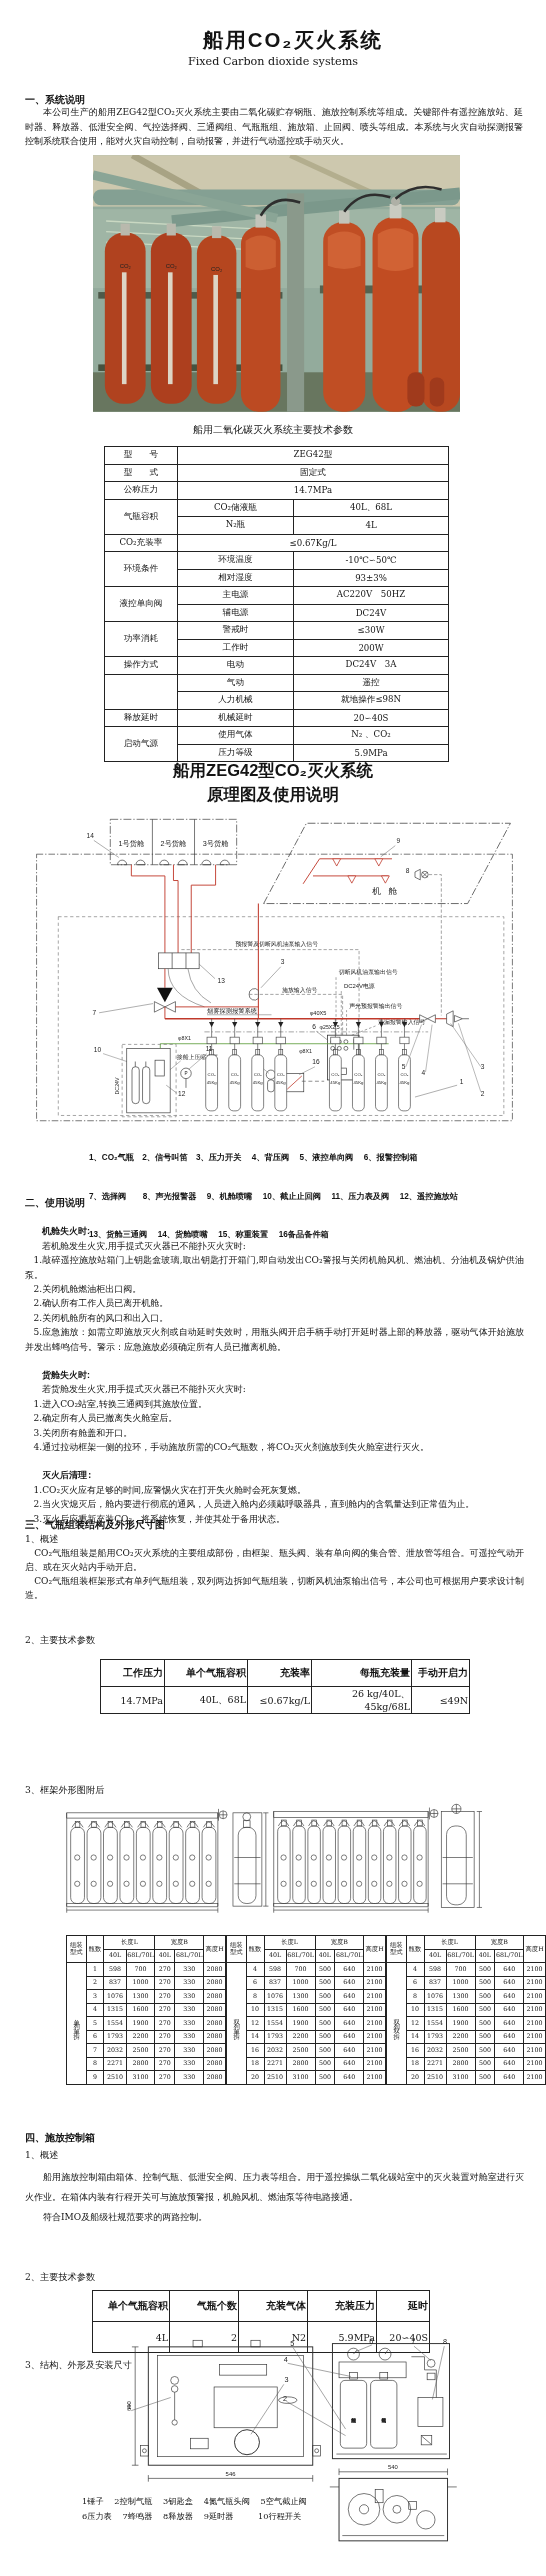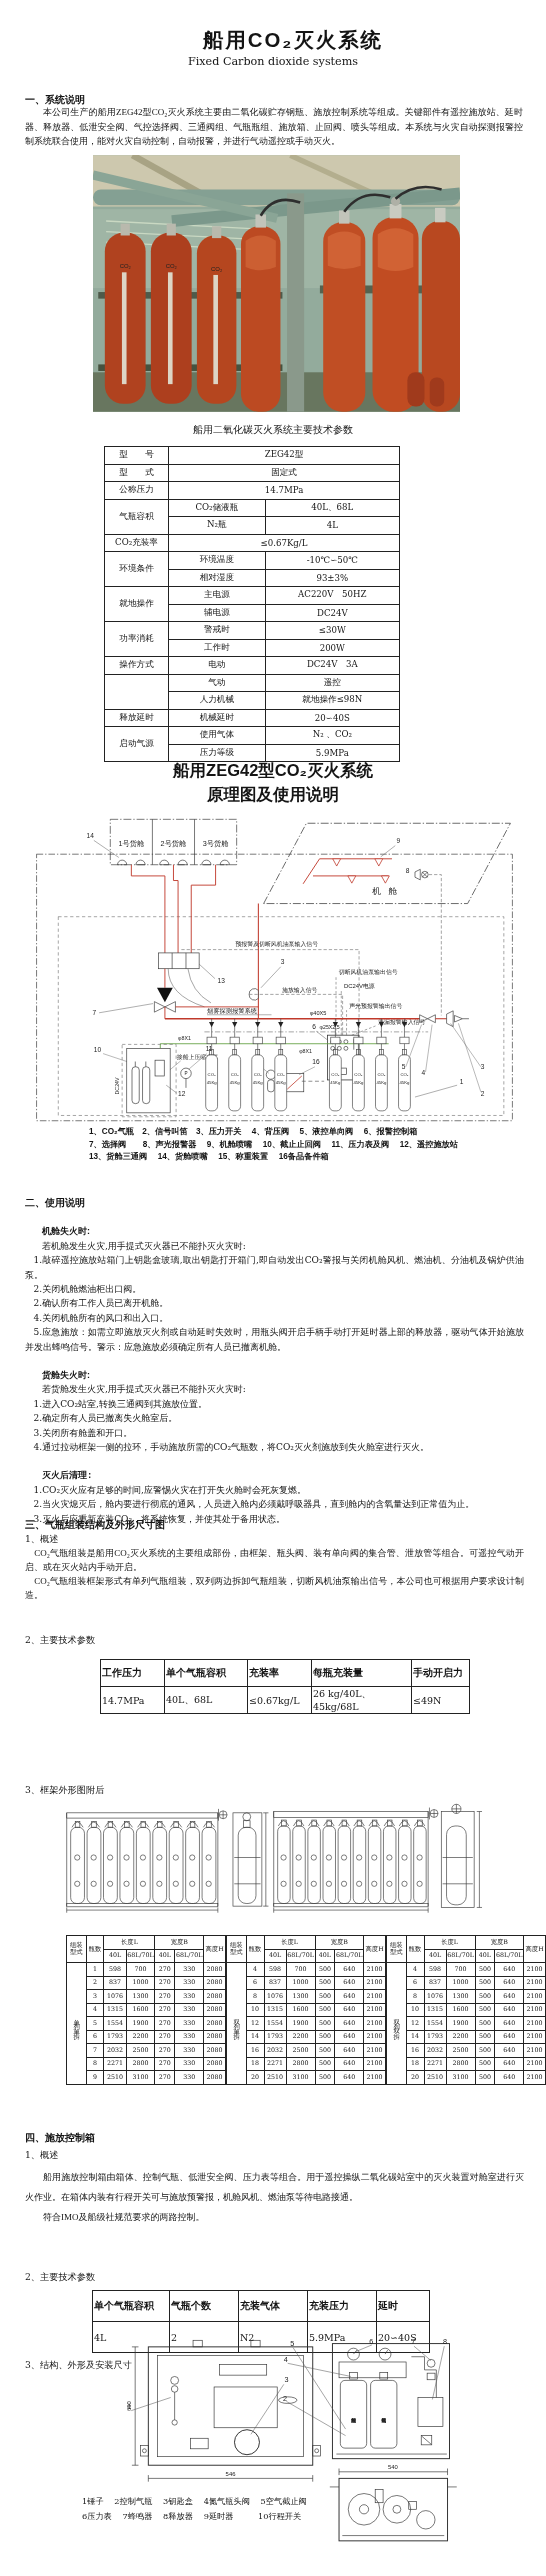--- a/index.html
+++ b/index.html
@@ -5,46 +5,46 @@
   html,body{margin:0;padding:0;background:#9a9a9a;}
   .page{position:relative;width:546px;height:2576px;margin:0 auto;background:#ffffff;
         color:#141414;font-family:"DejaVu Serif","Liberation Serif",serif;overflow:hidden;}
   .abs{position:absolute;}
   .hd{font-family:"Liberation Sans","DejaVu Sans",sans-serif;font-weight:bold;}
   .center{text-align:center;width:100%;}
   .t1{font-size:20.4px;letter-spacing:2px;padding-left:20px;}
   .t2{font-size:11.2px;}
   .sech{font-size:10px;}
   .subh{font-size:9.2px;}
-  .body-p{font-size:9px;line-height:14.5px;text-align:justify;margin:0;font-family:Liberation Serif, serif;}
+  .body-p{font-size:9px;line-height:14.5px;text-align:justify;margin:0;}
   .ind2{text-indent:2em;}
   
   table{border-collapse:collapse;}
-  .ptab{width:296px;}
+  .ptab{width:345px;}
   .ptab td{border:0.7px solid #222;height:16.5px;text-align:center;font-size:8.6px;padding:0 2px;}
   .ptab{border:1.3px solid #222;}
   
-  .stab td{border:1px solid #222;text-align:left;}
+  .stab td{border:1px solid #222;text-align:right;}
   .stab{border:1.3px solid #222;}
   .t2tab td{height:24px;font-size:9.5px;}
   .t2tab .hrow td{font-weight:bold;font-size:10px;}
   .t3tab td{height:28px;font-size:9.5px;}
   .t3tab .hrow td{font-weight:bold;font-size:10px;}
   
   .dims{border:1px solid #222;}
   .dims td,.dims th{border:0.7px solid #222;font-size:6.3px;font-weight:normal;
       text-align:center;height:12.5px;padding:0 0.7px;line-height:6.6px;}
   .vcell{writing-mode:vertical-rl;text-orientation:upright;letter-spacing:4.6px;font-size:7.2px;width:17px;}
   .small68{font-size:5.3px;}
   
   .use p{margin:0;font-size:9px;line-height:14.4px;text-align:justify;}
   .use .sub{font-family:"Liberation Sans",sans-serif;font-weight:bold;margin-top:14px;}
   .use .intro{text-indent:17px;}
   .use .item{text-indent:8.6px;}
-  .legend-line{font-family:"Liberation Sans",sans-serif;font-weight:600;font-size:8.2px;line-height:12.5px;white-space:pre;}
+  .legend-line{font-family:"Liberation Sans",sans-serif;font-weight:600;font-size:8.2px;line-height:12.5px;white-space:pre;margin-top:26px;}
   .legend2-line{font-size:8.2px;line-height:14.5px;white-space:pre;}
   svg text{font-family:"Liberation Sans","DejaVu Sans",sans-serif;fill:#222;}
 </style>
 </head>
 <body>
 
 <div class="page">
 
   <div class="abs center hd t1" style="top:26px;left:0;">船用CO₂灭火系统</div>
   <div class="abs center t2" style="top:55px;left:0;">Fixed Carbon dioxide systems</div>
@@ -148,21 +148,21 @@
     <tr>
       <td rowspan="2">环境条件</td>
       <td>环境温度</td>
       <td>-10℃∽50℃</td>
         </tr>
     <tr>
       <td>相对湿度</td>
       <td>93±3%</td>
         </tr>
     <tr>
-      <td rowspan="2">就地操作</td>
+      <td rowspan="2">液控单向阀</td>
       <td>主电源</td>
       <td>AC220V　50HZ</td>
         </tr>
     <tr>
       <td>辅电源</td>
       <td>DC24V</td>
         </tr>
     <tr>
       <td rowspan="2">功率消耗</td>
       <td>警戒时</td>
@@ -459,21 +459,21 @@
     <div class="legend-line">13、货舱三通阀　 14、货舱喷嘴　 15、称重装置　 16备品备件箱</div>
   </div>
 
   <div class="abs use" style="top:1182px;left:25px;width:499px;">
     <p class="sub" style="font-size:10px;">二、使用说明</p>
     <p class="sub" style="text-indent:17px;">机舱失火时:</p>
     <p class="intro">若机舱发生火灾,用手提式灭火器已不能扑灭火灾时:</p>
     <p class="item">1.敲碎遥控施放站箱门上钥匙盒玻璃,取出钥匙打开箱门,即自动发出CO₂警报与关闭机舱风机、燃油机、分油机及锅炉供油泵。</p>
     <p class="item">2.关闭机舱燃油柜出口阀。</p>
     <p class="item">2.确认所有工作人员已离开机舱。</p>
-    <p class="item">4.关闭机舱所有的风口和出入口。</p>
+    <p class="item">2.关闭机舱所有的风口和出入口。</p>
     <p class="item">5.应急施放：如需立即施放灭火剂或自动延时失效时，用瓶头阀开启手柄手动打开延时器上部的释放器，驱动气体开始施放并发出蜂鸣信号。警示：应急施放必须确定所有人员已撤离机舱。</p>
     <p class="sub" style="text-indent:17px;">货舱失火时:</p>
     <p class="intro">若货舱发生火灾,用手提式灭火器已不能扑灭火灾时:</p>
     <p class="item">1.进入CO₂站室,转换三通阀到其施放位置。</p>
     <p class="item">2.确定所有人员已撤离失火舱室后。</p>
     <p class="item">3.关闭所有舱盖和开口。</p>
     <p class="item">4.通过拉动框架一侧的拉环，手动施放所需的CO₂气瓶数，将CO₂灭火剂施放到失火舱室进行灭火。</p>
     <p class="sub" style="text-indent:17px;font-family:Liberation Mono, monospace;">灭火后清理:</p>
     <p class="item">1.CO₂灭火应有足够的时间,应警惕火灾在打开失火舱时会死灰复燃。</p>
     <p class="item">2.当火灾熄灭后，舱内要进行彻底的通风，人员进入舱内必须戴呼吸器具，直到舱内的含氧量达到正常值为止。</p>

